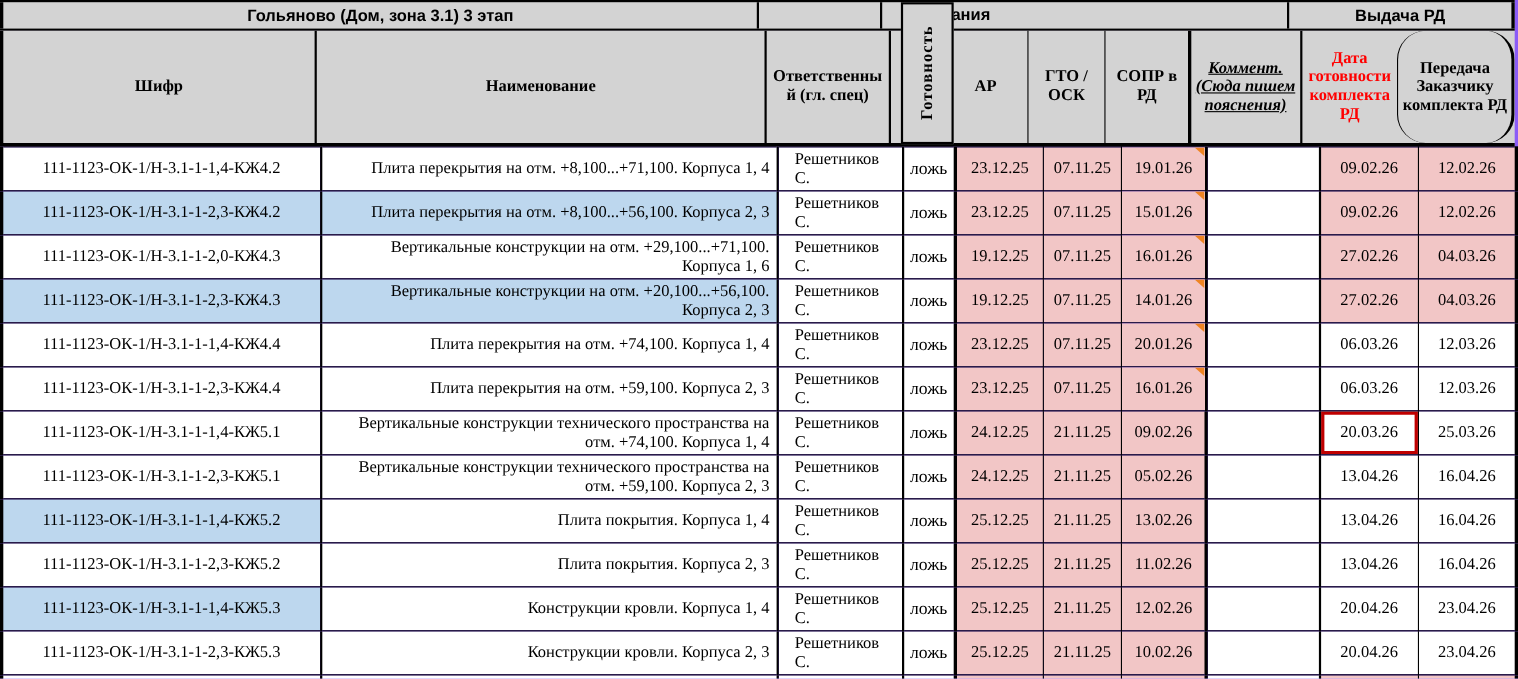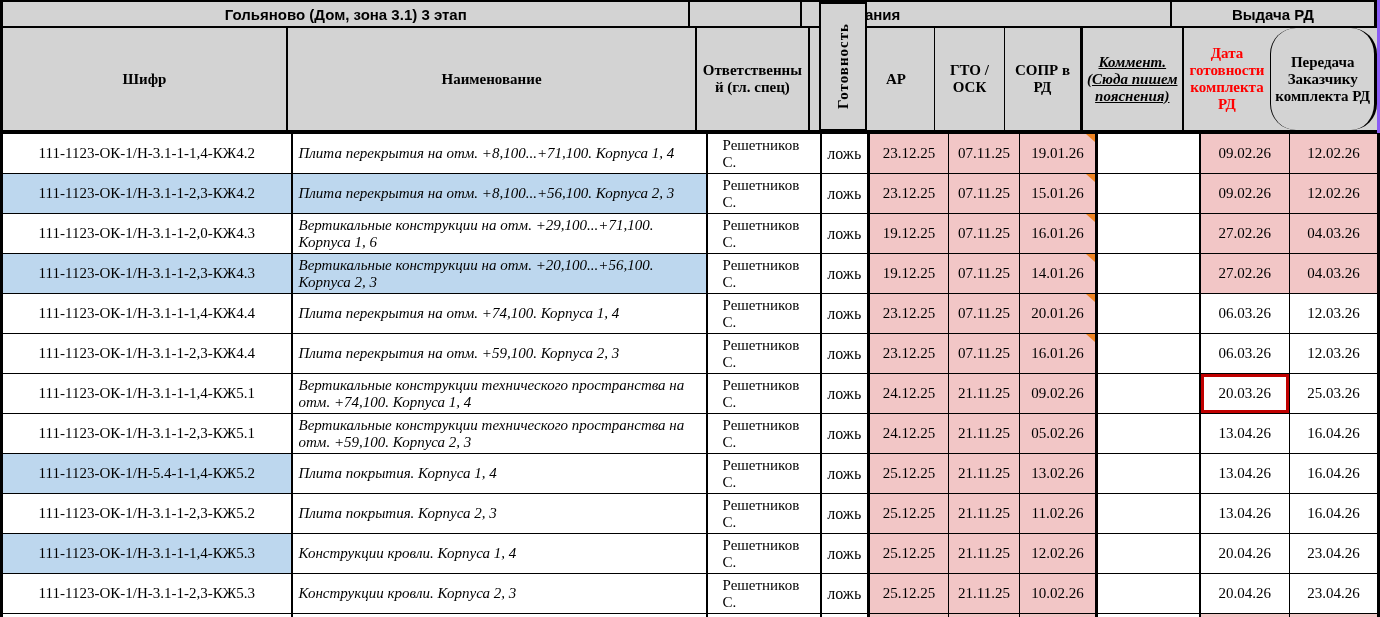--- a/index.html
+++ b/index.html
@@ -40,21 +40,21 @@
   .gbox span{writing-mode:vertical-rl;transform:rotate(180deg);
         font-weight:bold;font-size:15px;letter-spacing:1px;}
 
   
   table{position:absolute;left:0;top:133px;width:1377px;border-collapse:collapse;
         table-layout:fixed;font-size:15px;}
   tr{height:40px;}
   td{border:1px solid #000;background:#fff;text-align:center;padding:0 4px;
      vertical-align:middle;line-height:1.12;overflow:hidden;}
   .c-code{border-left:3px solid #000;}
-  .c-name{text-align:left;padding:1px 6px;border-left:2px solid #000;font-style:italic;}
+  .c-name{text-align:right;padding:1px 6px;border-left:2px solid #000;}
   .c-resp{text-align:left;padding:0 15px;border-left:2px solid #000;}
   .c-ready{font-size:16px;border-left:2px solid #000;}
   .c-ar{border-left:3px solid #000;}
   .c-gto{border-left:1px solid #000;}
   .c-sopr{border-left:1px solid #000;}
   .c-comment{border-left:3px solid #000;}
   .c-date{border-left:2px solid #000;}
   .c-transfer{border-left:1px solid #000;border-right:3px solid #000;}
   .pink{background:#f2c6c6;}
   .blue{background:#bdd7ee;}
@@ -200,21 +200,21 @@
         <td class="c-resp">Решетников С.</td>
         <td class="c-ready">ложь</td>
         <td class="c-ar pink">24.12.25</td>
         <td class="c-gto pink">21.11.25</td>
         <td class="c-sopr pink">05.02.26</td>
         <td class="c-comment"></td>
         <td class="c-date">13.04.26</td>
         <td class="c-transfer">16.04.26</td>
       </tr>
       <tr>
-        <td class="c-code blue">111-1123-ОК-1/Н-5.4-1-1,4-КЖ5.2</td>
+        <td class="c-code blue">111-1123-ОК-1/Н-3.1-1-1,4-КЖ5.2</td>
         <td class="c-name">Плита покрытия. Корпуса 1, 4</td>
         <td class="c-resp">Решетников С.</td>
         <td class="c-ready">ложь</td>
         <td class="c-ar pink">25.12.25</td>
         <td class="c-gto pink">21.11.25</td>
         <td class="c-sopr pink">13.02.26</td>
         <td class="c-comment"></td>
         <td class="c-date">13.04.26</td>
         <td class="c-transfer">16.04.26</td>
       </tr>

